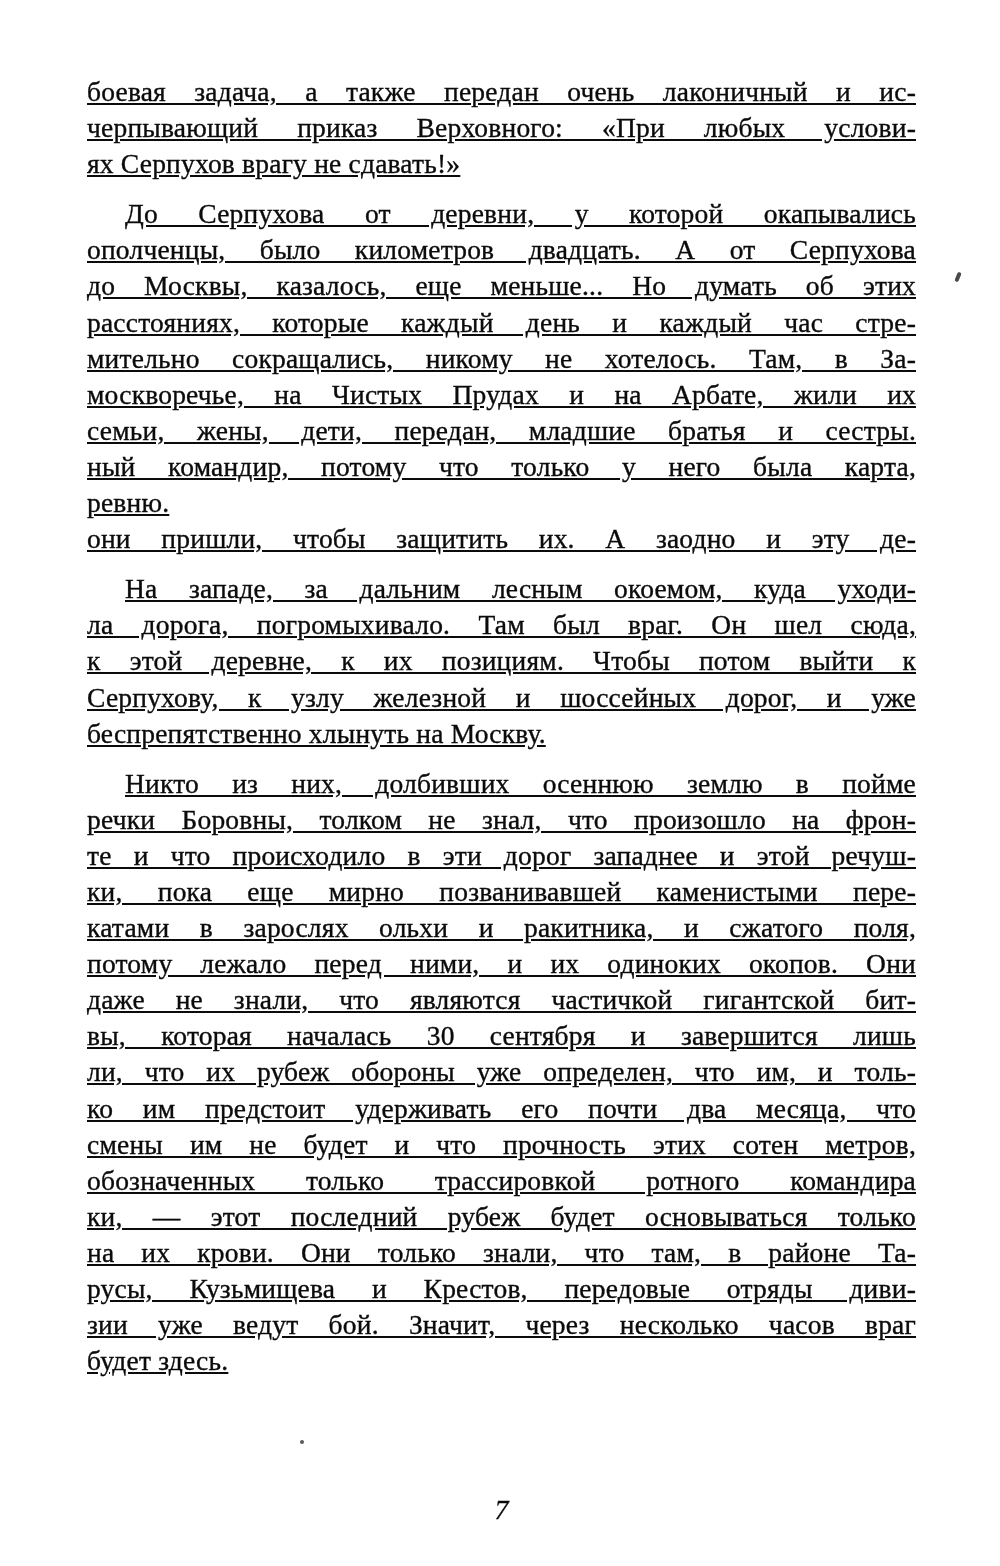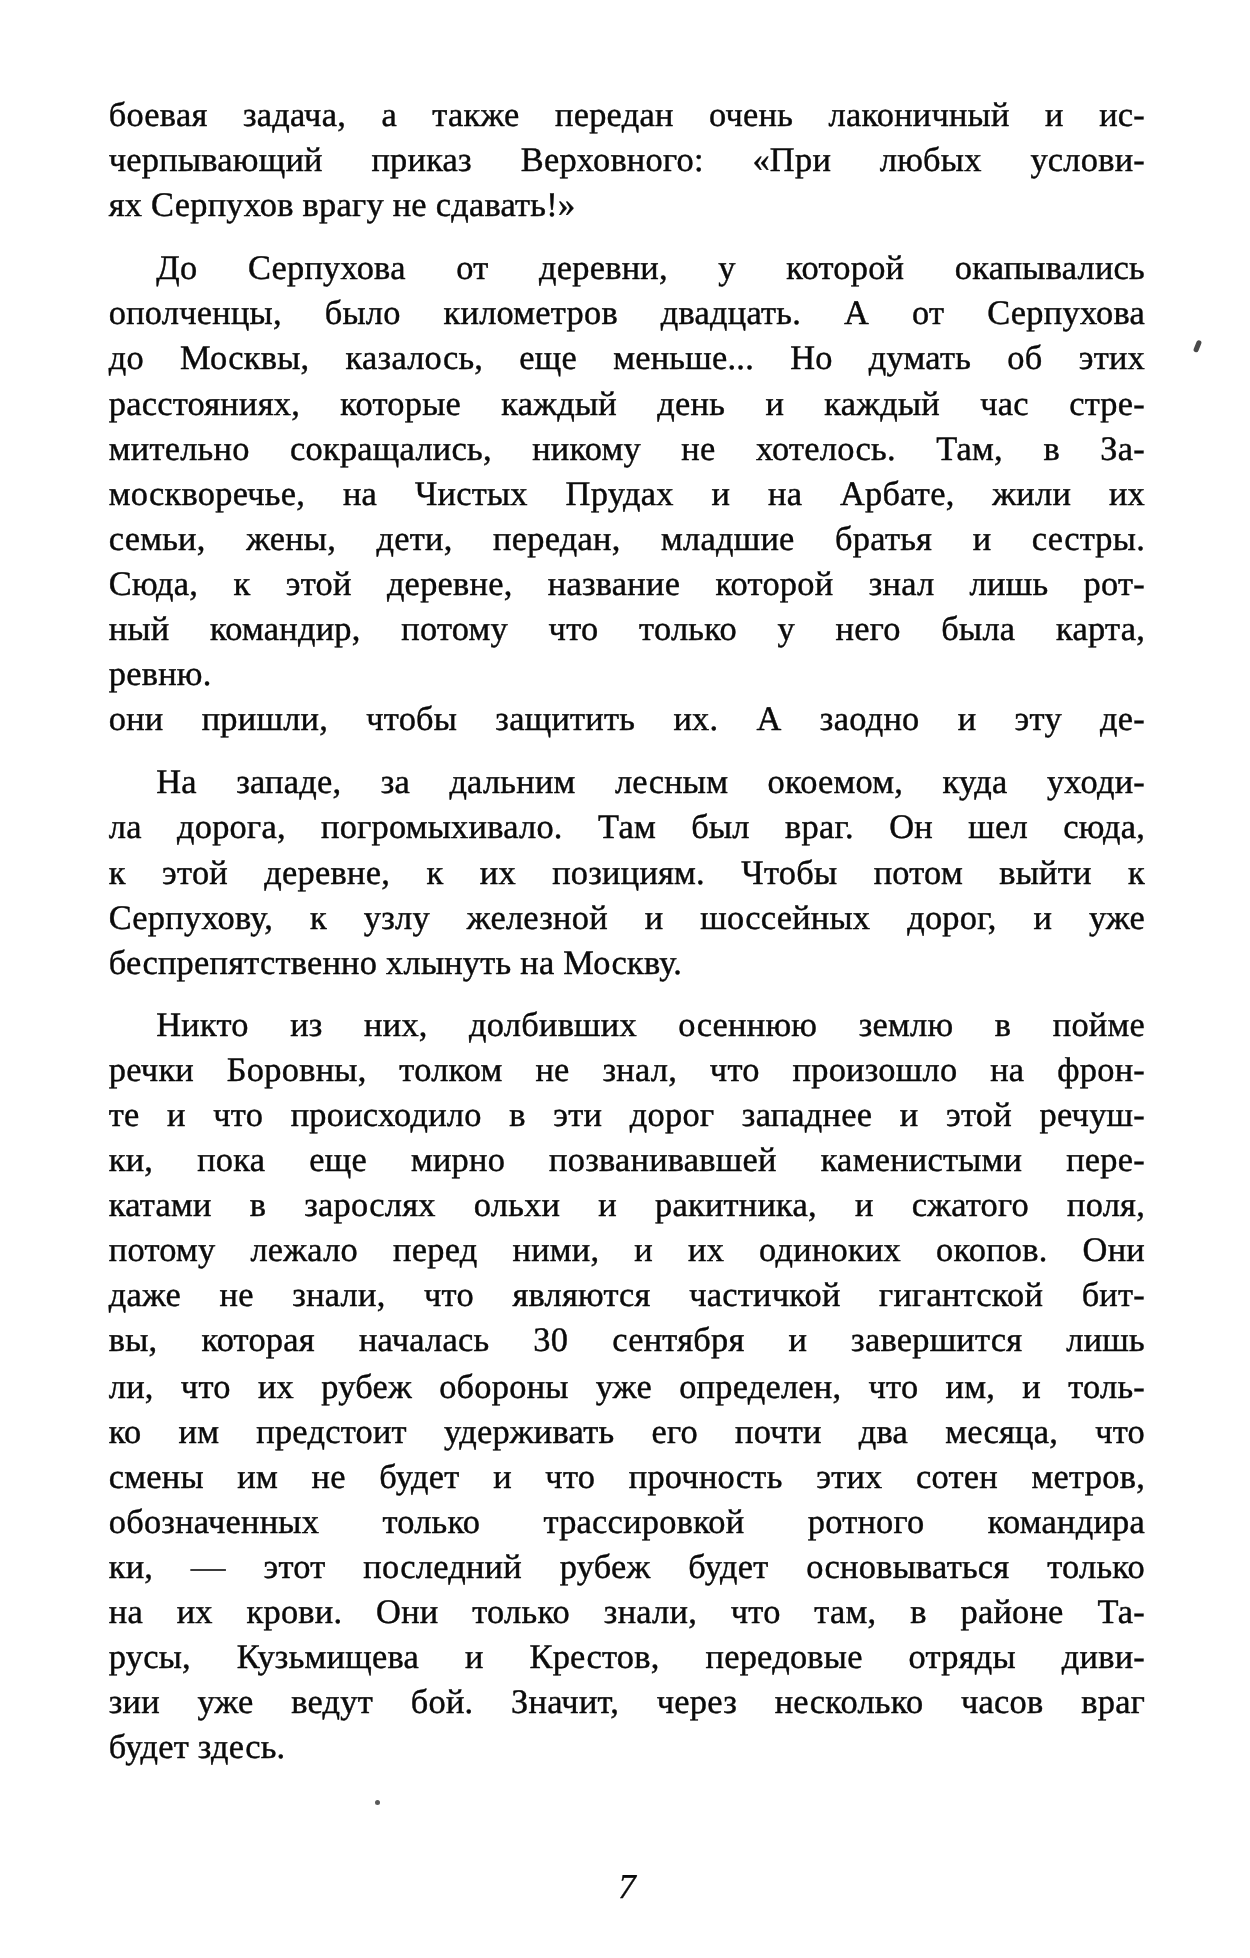--- a/index.html
+++ b/index.html
@@ -17,20 +17,21 @@
   }
   .page {
     position: absolute;
     inset: 0;
   }
   .text-block {
     position: absolute;
     left: 87px;
     top: 74px;
     width: 829px;
+    text-decoration: underline;
   }
   .paragraph {
     margin: 0;
   }
   .line {
     font-size: 27.5px;
     line-height: 36.1px;
     height: 36.1px;
     letter-spacing: 0.2px;
     text-align: justify;
@@ -88,21 +89,20 @@
         <div class="line last">ях Серпухов врагу не сдавать!»</div>
       </div>
       <div class="paragraph">
         <div class="line indent">До Серпухова от деревни, у которой окапывались</div>
         <div class="line">ополченцы, было километров двадцать. А от Серпухова</div>
         <div class="line">до Москвы, казалось, еще меньше... Но думать об этих</div>
         <div class="line">расстояниях, которые каждый день и каждый час стре-</div>
         <div class="line">мительно сокращались, никому не хотелось. Там, в За-</div>
         <div class="line">москворечье, на Чистых Прудах и на Арбате, жили их</div>
         <div class="line">семьи, жены, дети, передан, младшие братья и сестры.</div>
-        <div class="line">Сюда, к этой деревне, название которой знал лишь рот-</div>
         <div class="line">ный командир, потому что только у него была карта,</div>
         <div class="line last">ревню.</div>
         <div class="line">они пришли, чтобы защитить их. А заодно и эту де-</div>
       </div>
       <div class="paragraph">
         <div class="line indent">На западе, за дальним лесным окоемом, куда уходи-</div>
         <div class="line">ла дорога, погромыхивало. Там был враг. Он шел сюда,</div>
         <div class="line">к этой деревне, к их позициям. Чтобы потом выйти к</div>
         <div class="line">Серпухову, к узлу железной и шоссейных дорог, и уже</div>
         <div class="line last">беспрепятственно хлынуть на Москву.</div>

